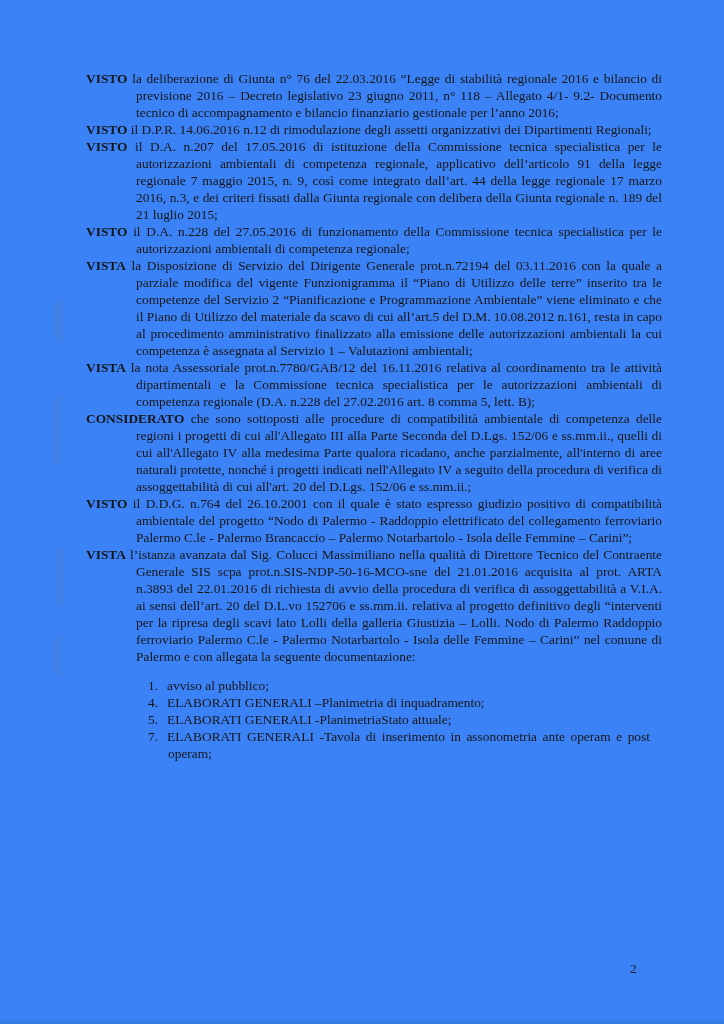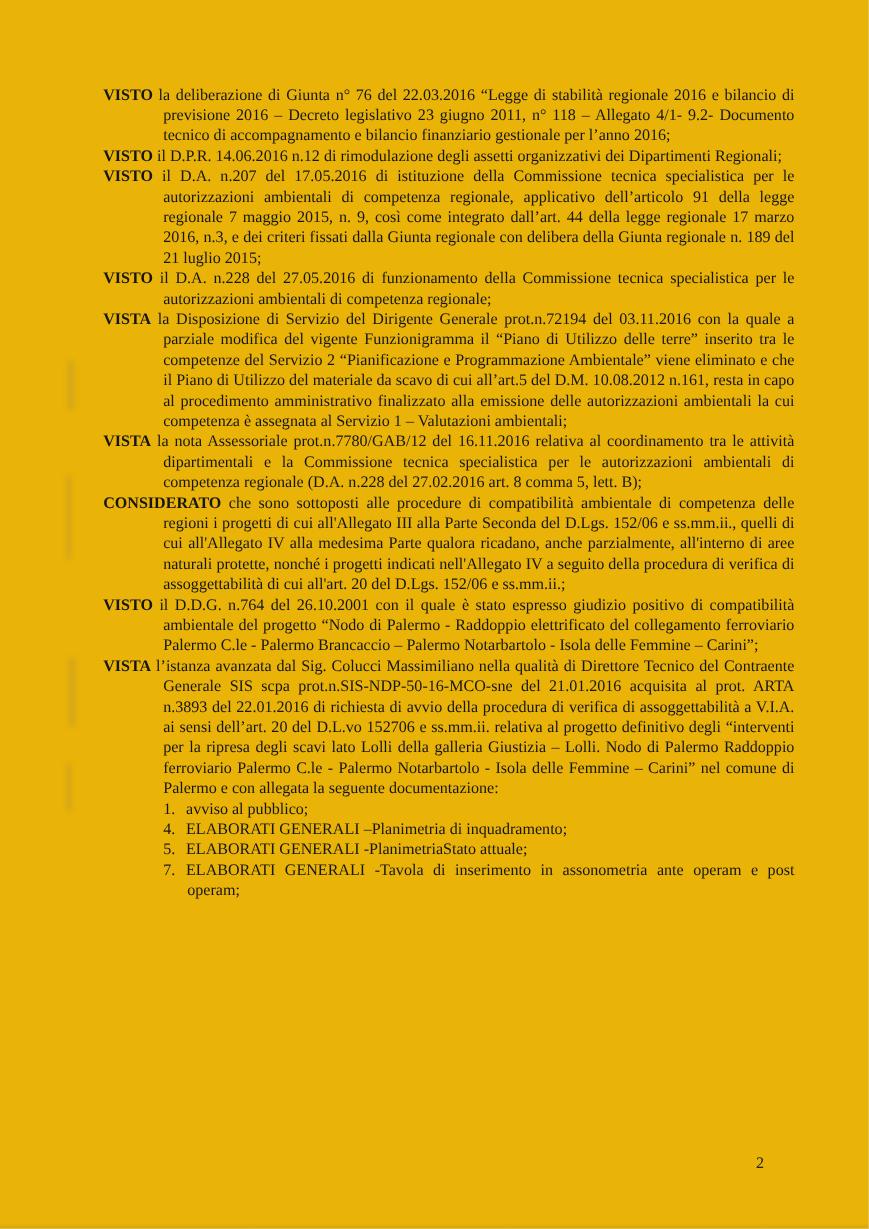--- a/index.html
+++ b/index.html
@@ -4,41 +4,41 @@
 <style>
   html, body { margin: 0; padding: 0; }
   body {
     width: 724px; height: 1024px;
     background: #e9e9e9;
     font-family: "Liberation Serif", "DejaVu Serif", serif;
   }
   .page {
     position: relative;
     width: 724px; height: 1024px;
-    background: #eab308;
+    background: #3b82f6;
     overflow: hidden;
     color: #161616;
   }
   .doc {
     position: absolute;
     left: 86px; top: 70px;
     width: 576px;
     font-size: 13.4px;
     line-height: 17px;
     text-rendering: optimizeLegibility;
   }
   .para {
     margin: 0;
     padding-left: 50px;
     text-indent: -50px;
     text-align: justify;
   }
   .label { font-weight: bold; }
   .it { }
-  .doclist { margin: 0; }
+  .doclist { margin: 12px; }
   .li {
     padding-left: 70px;
     text-indent: -20px;
     text-align: justify;
   }
   .num { display: inline-block; width: 19px; text-indent: 0; }
   .page-number {
     position: absolute;
     left: 630px; top: 961px;
     font-size: 13.4px;

